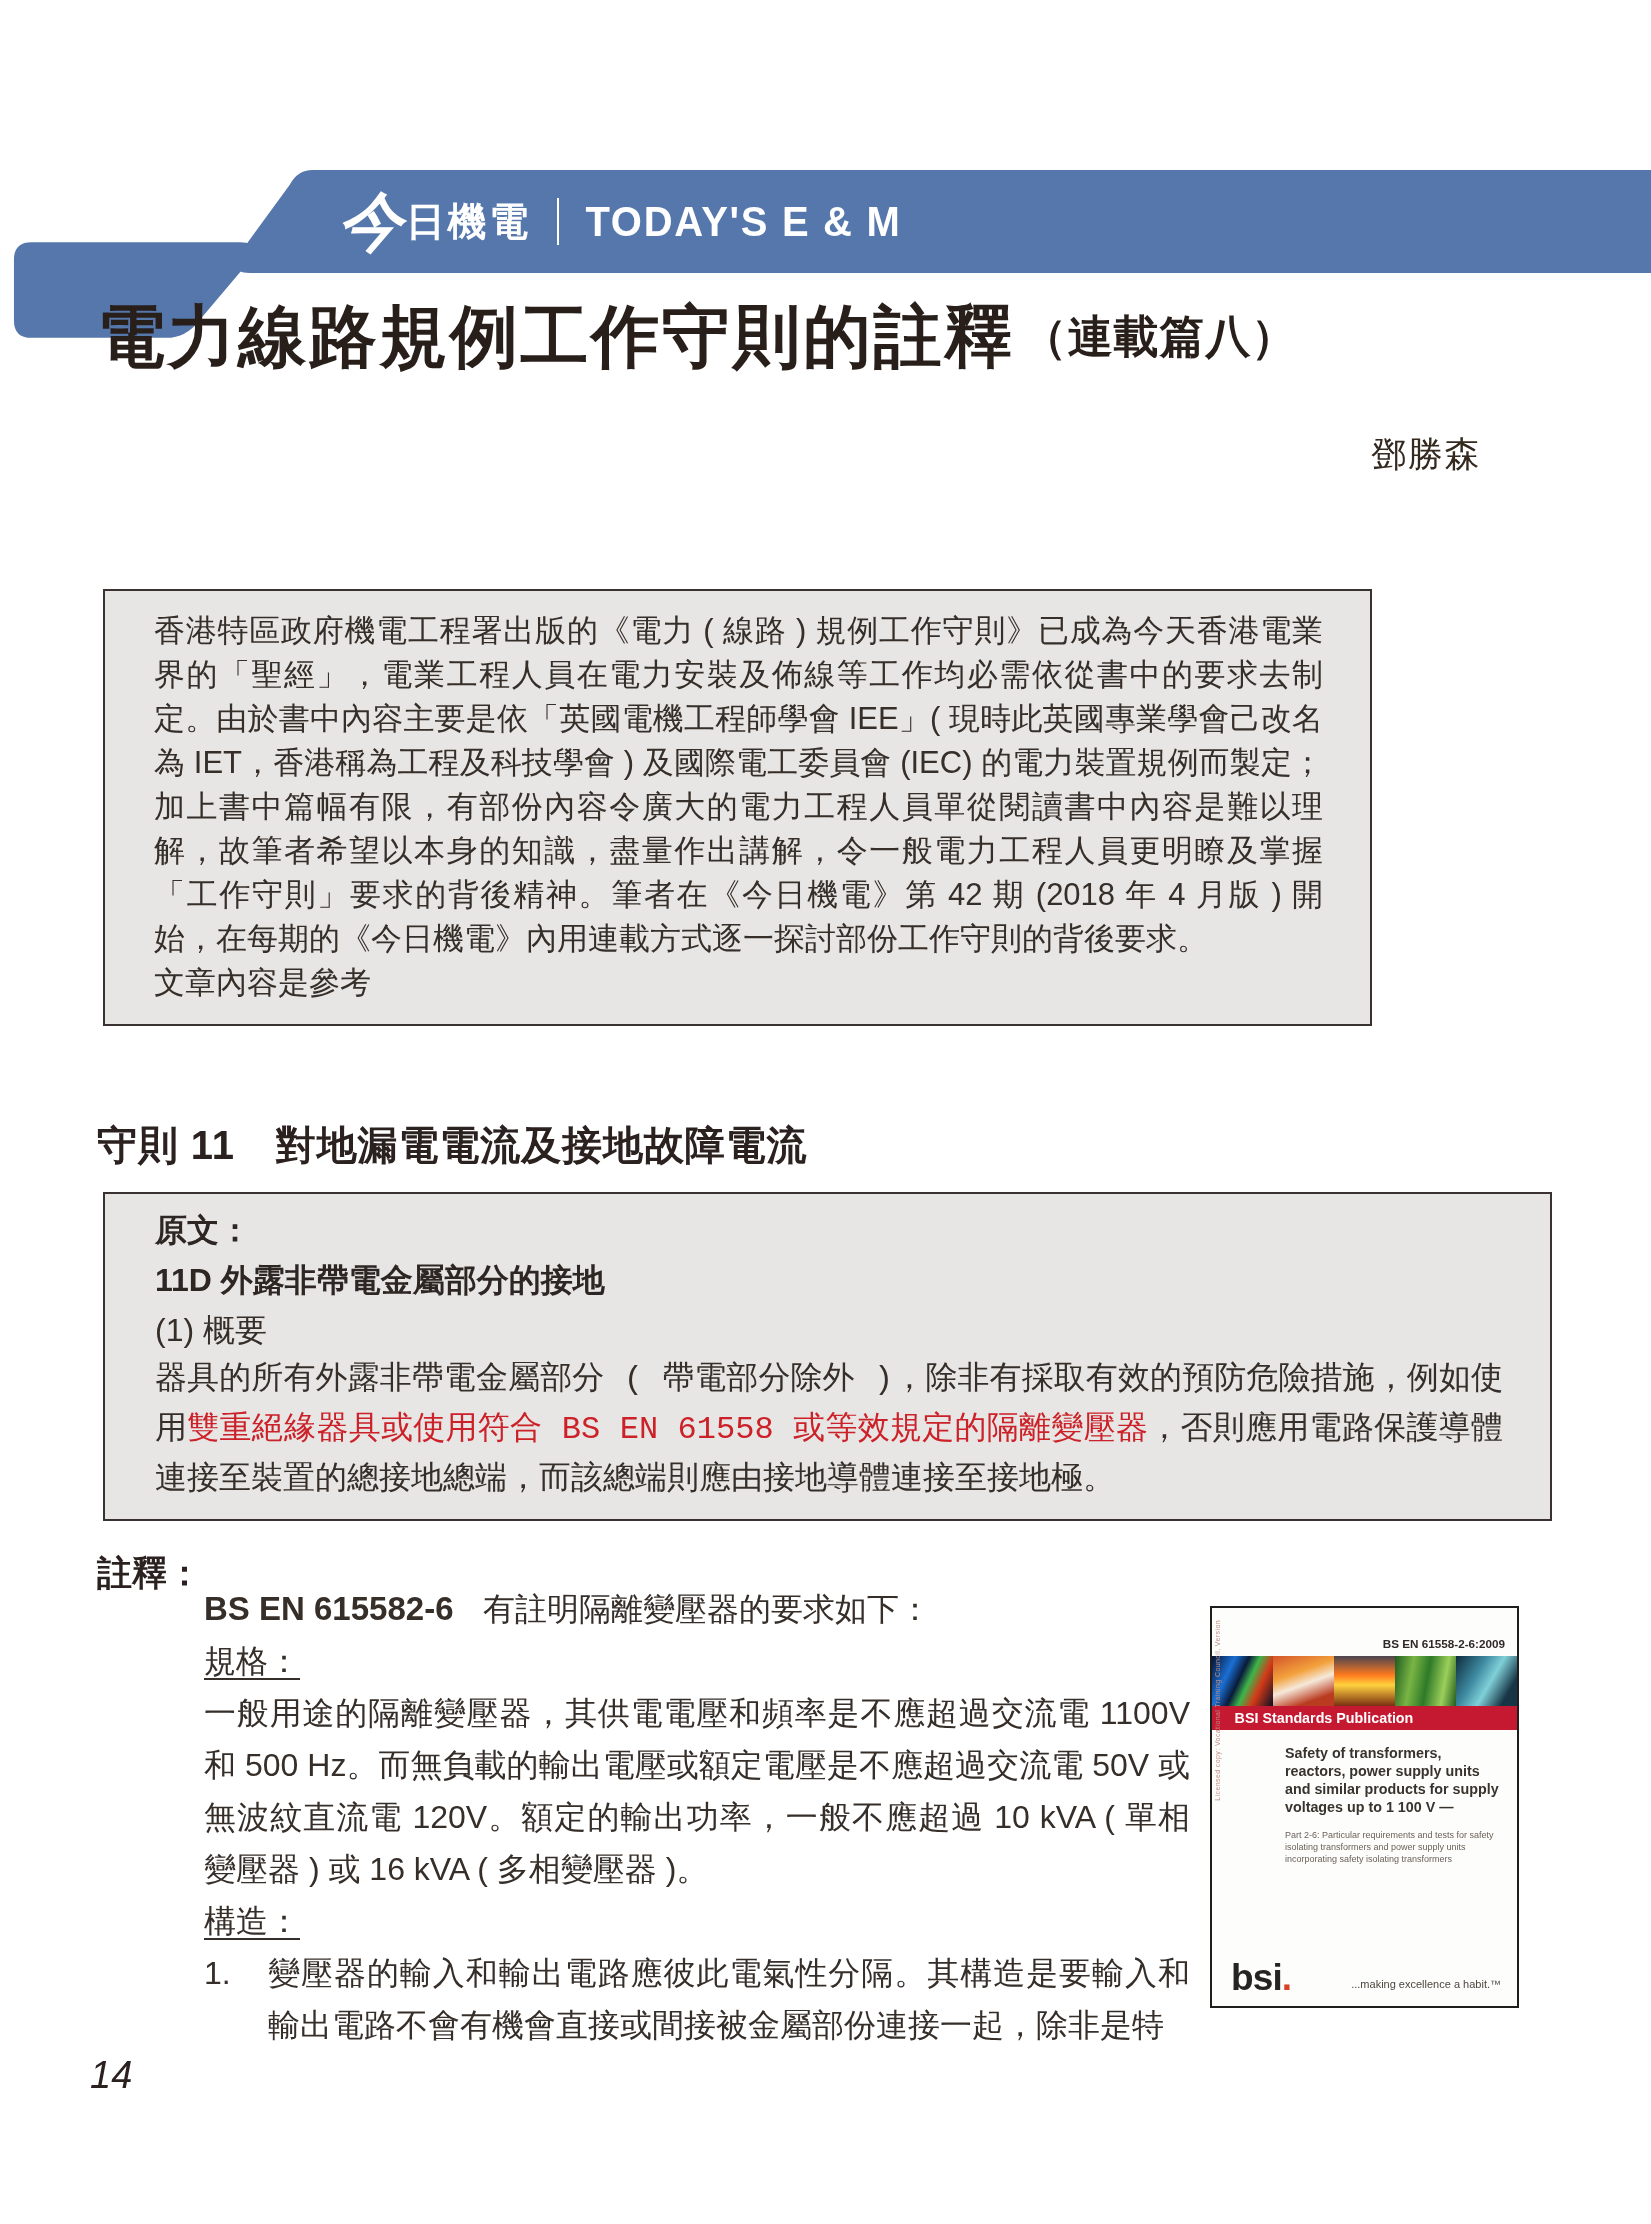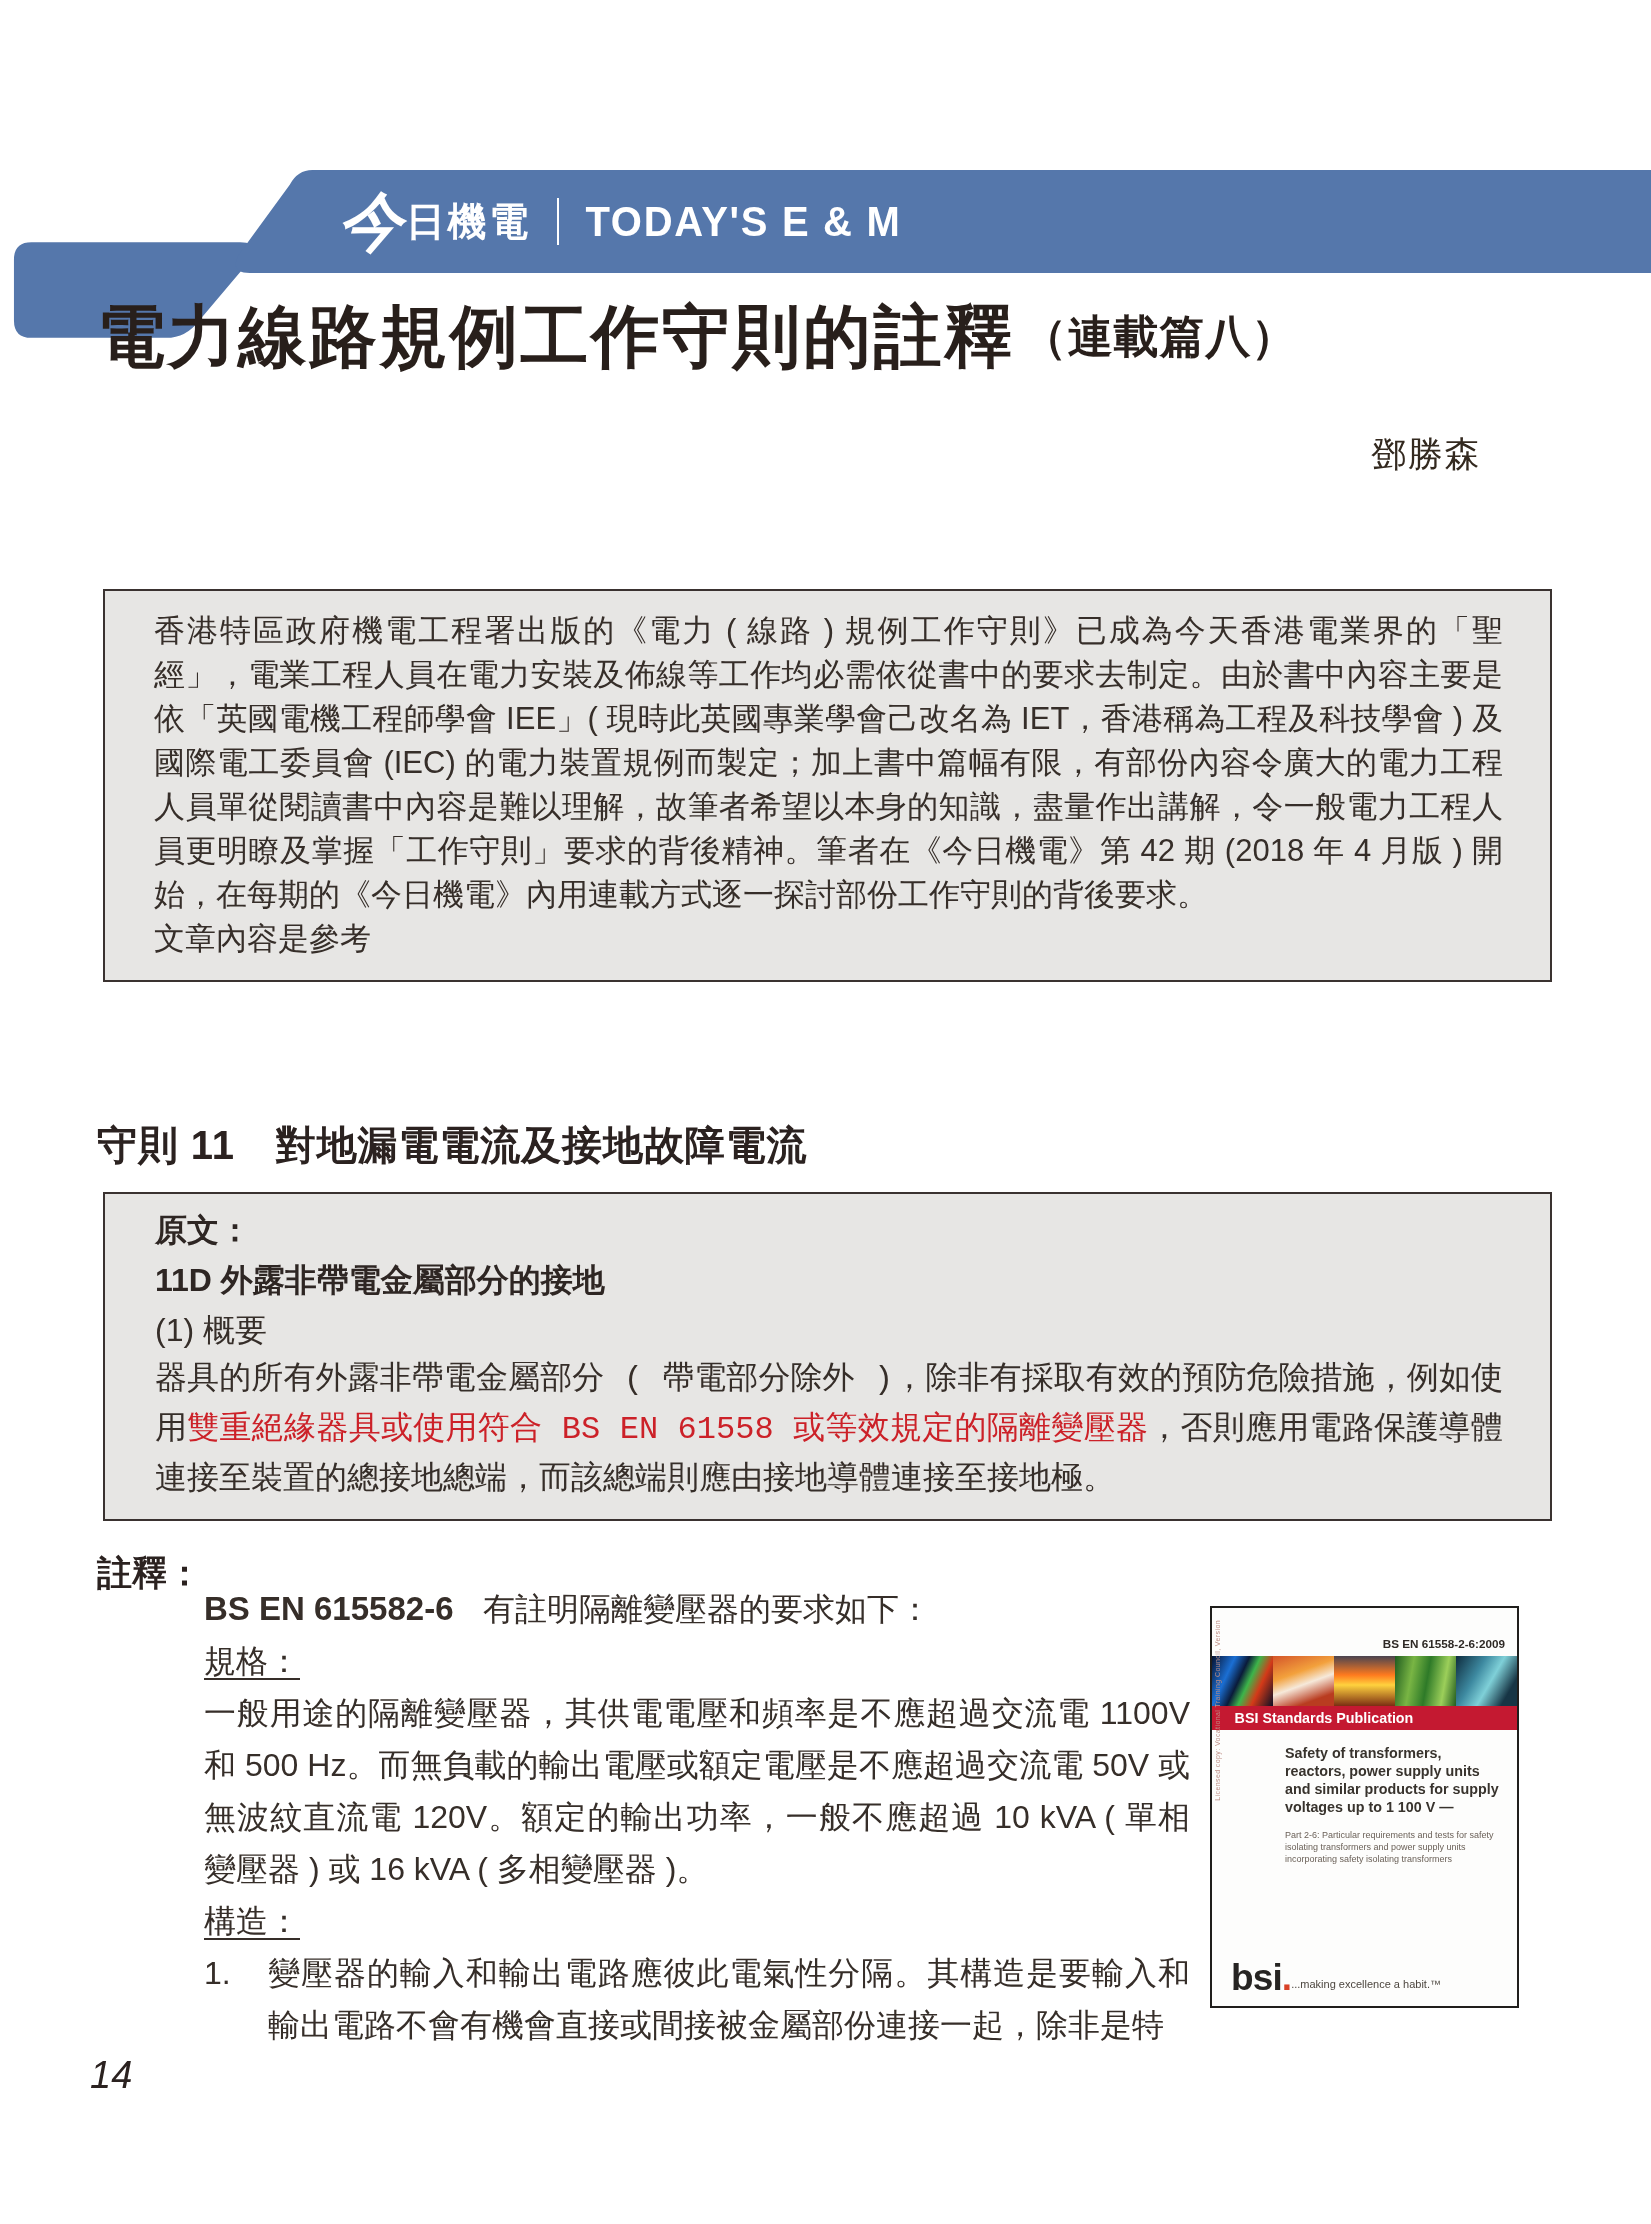--- a/index.html
+++ b/index.html
@@ -19,21 +19,21 @@
   .logo-en{font-size:40px;font-weight:700;letter-spacing:1.7px;transform:scaleY(1.08);}
 
   
   .title{position:absolute;left:97px;top:292px;margin:0;font-size:68px;font-weight:900;
          color:#281f1b;letter-spacing:2.6px;white-space:nowrap;text-align:right;}
   .subtitle{font-size:45px;margin-left:7px;vertical-align:7.8px;letter-spacing:0.9px;}
   .author{position:absolute;left:1371px;top:431px;font-size:35px;color:#33291f;letter-spacing:1.7px;}
 
   
   .gray-box{box-sizing:border-box;border:2.6px solid #3a3230;background:var(--box-gray,#e7e6e4);}
-  .intro-box{position:absolute;left:103px;top:589px;width:1449px;
+  .intro-box{position:absolute;left:103px;top:589px;width:1269px;
              padding:18px 47px 19px 49px;font-size:31px;line-height:44px;text-align:justify;}
   .intro-para{margin:0;}
 
   .section-heading{position:absolute;left:97px;top:1118px;margin:0;font-size:40px;font-weight:800;
                    color:#2b2220;letter-spacing:0.9px;}
 
   .original-box{position:absolute;left:103px;top:1192px;width:1449px;
                 padding:11.3px 47px 14px 50px;font-size:32px;line-height:50px;}
   .orig-label,.orig-clause{font-weight:700;color:#2e2623;}
   .orig-body{margin:0;text-align:justify;font-family:Liberation Mono, monospace;}
@@ -60,22 +60,22 @@
   .ph{flex:1;}
   .ph1{background:linear-gradient(115deg,#06112e,#1b6fd4 28%,#0a1b3a 45%,#3db54a 58%,#d43a18 74%,#0b0f25);}
   .ph2{background:linear-gradient(160deg,#d4552a,#f3a13c 35%,#f6e9da 55%,#b93c20 82%);}
   .ph3{background:linear-gradient(180deg,#4a4450 0%,#ff7a1e 38%,#ffd23e 58%,#7a2e12 100%);}
   .ph4{background:linear-gradient(100deg,#1f5c1f,#79b544 28%,#2e7a28 52%,#9ccf5a 78%,#235c1f);}
   .ph5{background:linear-gradient(120deg,#0e2b3d,#3d89a0 34%,#7fd0d8 55%,#173545 82%);}
   .cover-band{height:24px;background:var(--bsi-red,#c41931);color:#fff;font-size:14.3px;font-weight:700;
               display:flex;align-items:center;padding-left:22.6px;box-sizing:border-box;}
   .cover-title{margin:14px 14px 0 73px;font-size:14.3px;font-weight:700;line-height:18px;color:#38332d;}
   .cover-part{margin:13px 14px 0 73px;font-size:9px;line-height:12px;color:#6b6158;}
-  .cover-footer{position:absolute;left:19px;right:28px;bottom:11.3px;display:flex;
-                align-items:flex-end;}
+  .cover-footer{position:absolute;left:19px;right:16px;bottom:11.3px;display:flex;
+                justify-content:space-between;align-items:flex-end;}
   .bsi-logo{font-size:37px;font-weight:800;letter-spacing:-0.9px;color:#262422;line-height:.9;}
   .bsi-logo .dot{color:#d94126;}
   .tagline{font-size:11px;color:#4c463f;padding-bottom:4.3px;}
 
   .page-number{position:absolute;left:90px;top:2054px;font-size:38px;font-style:italic;color:#2b2220;}
 </style>
 </head>
 <body>
 
 <div class="page">

